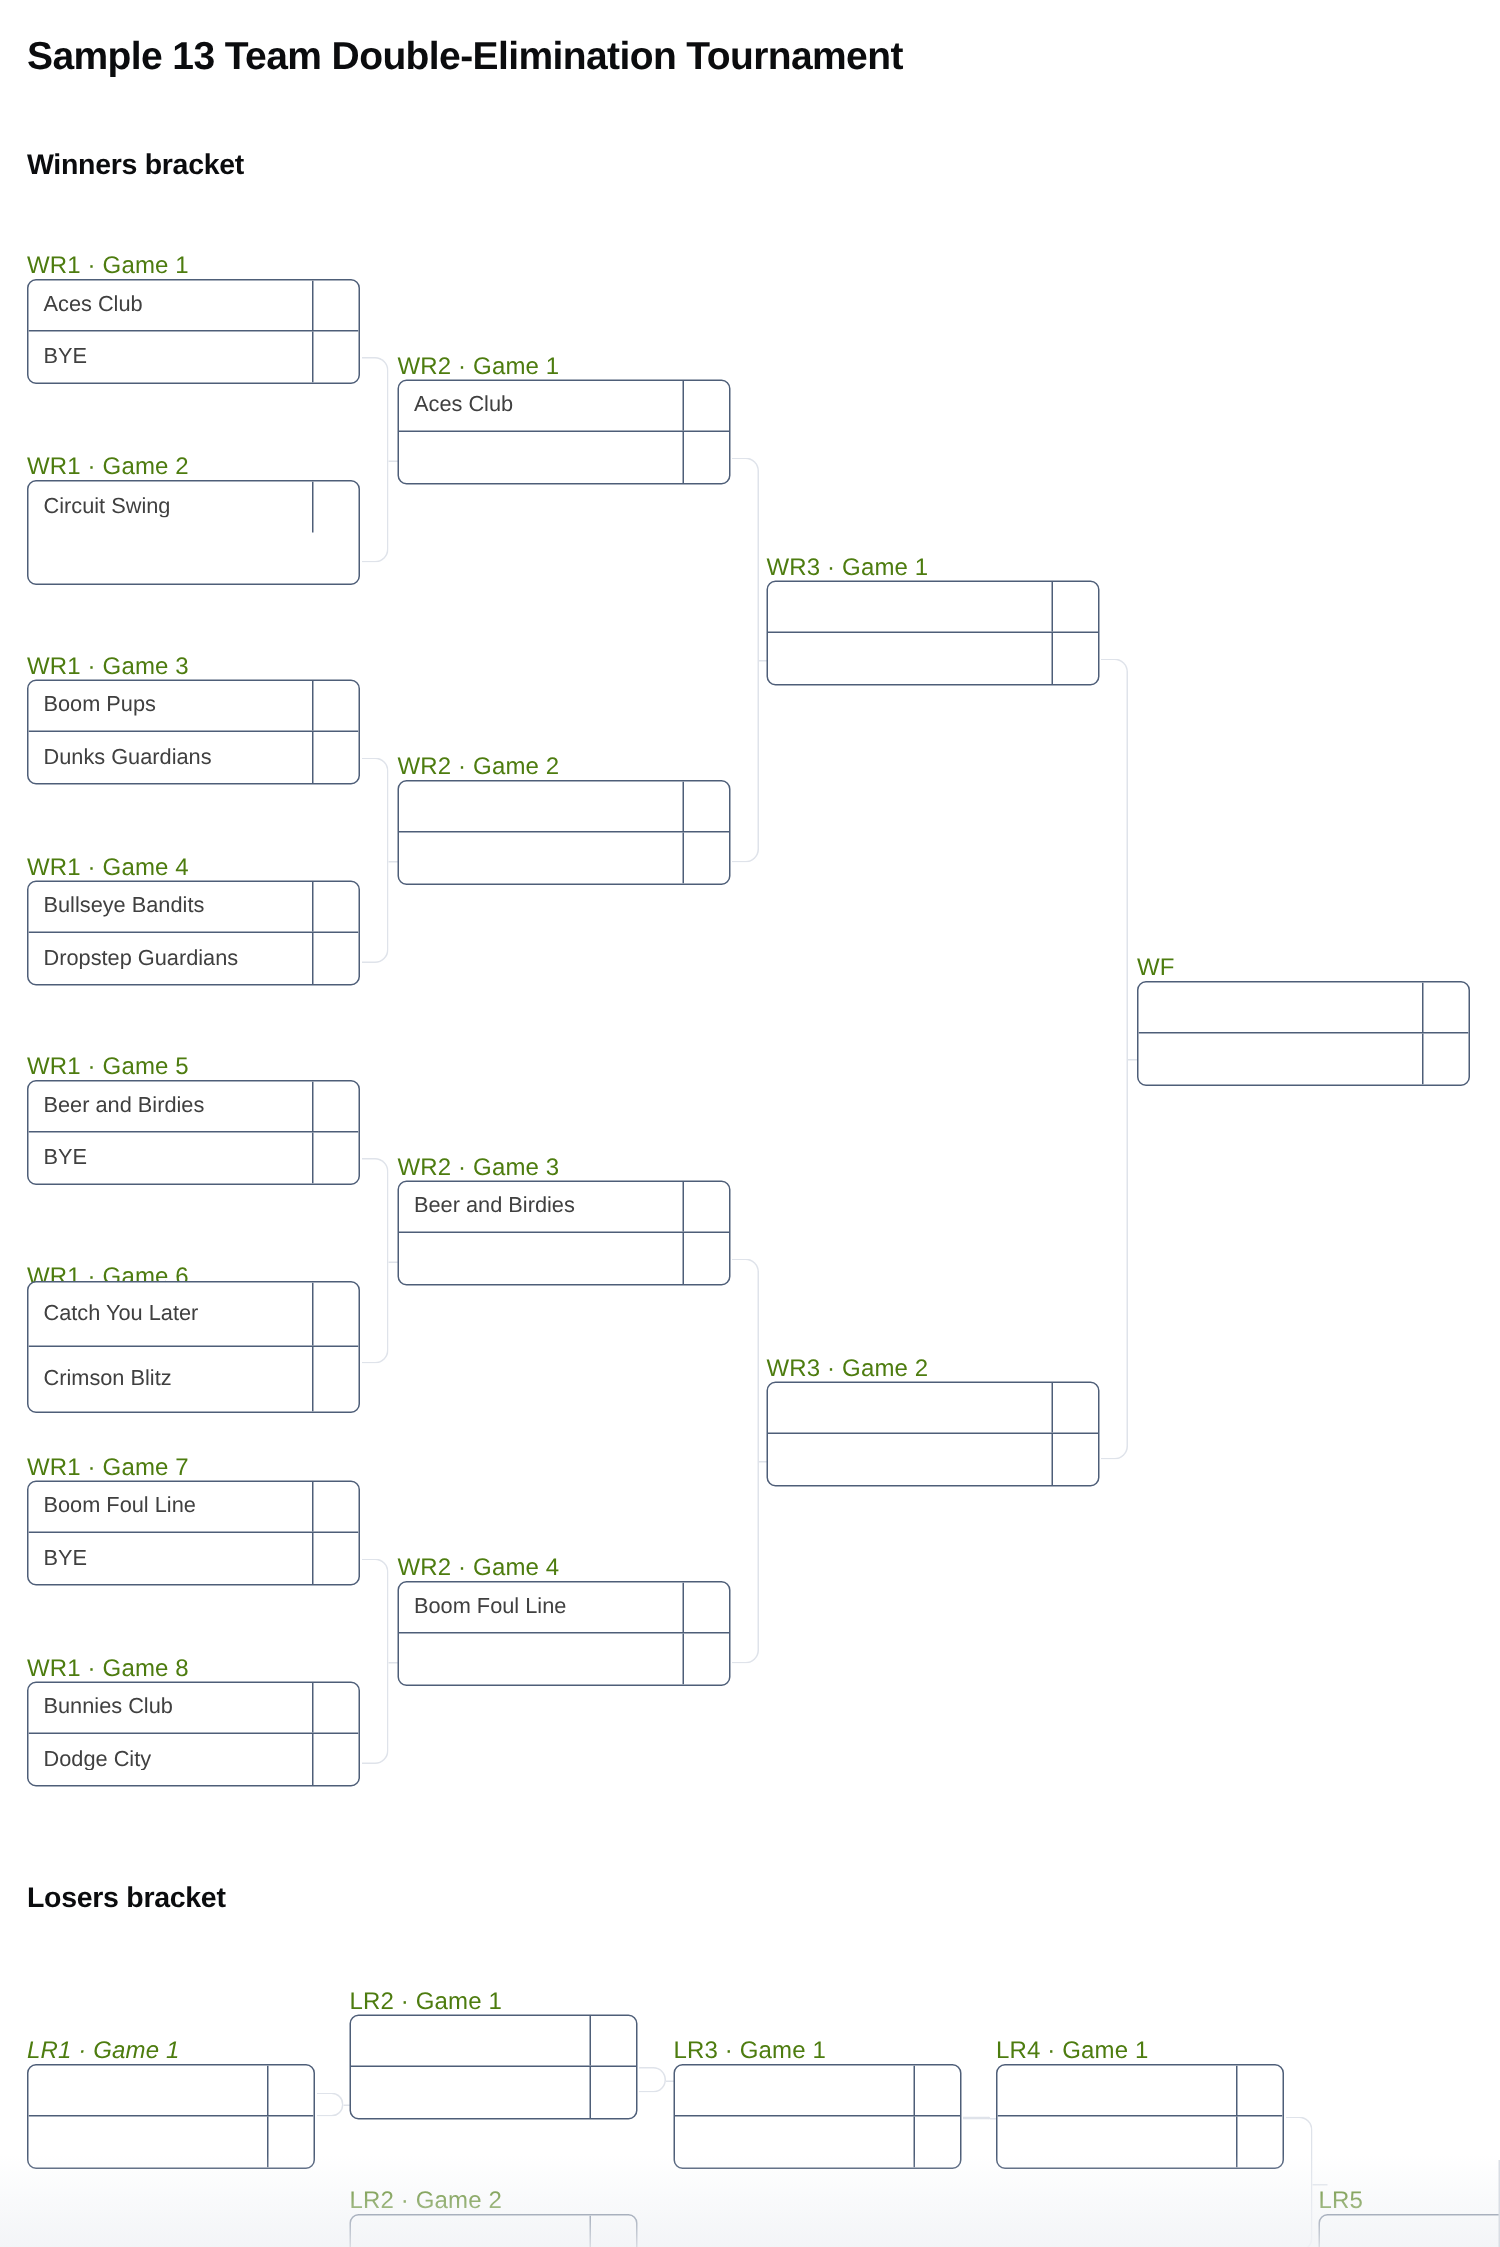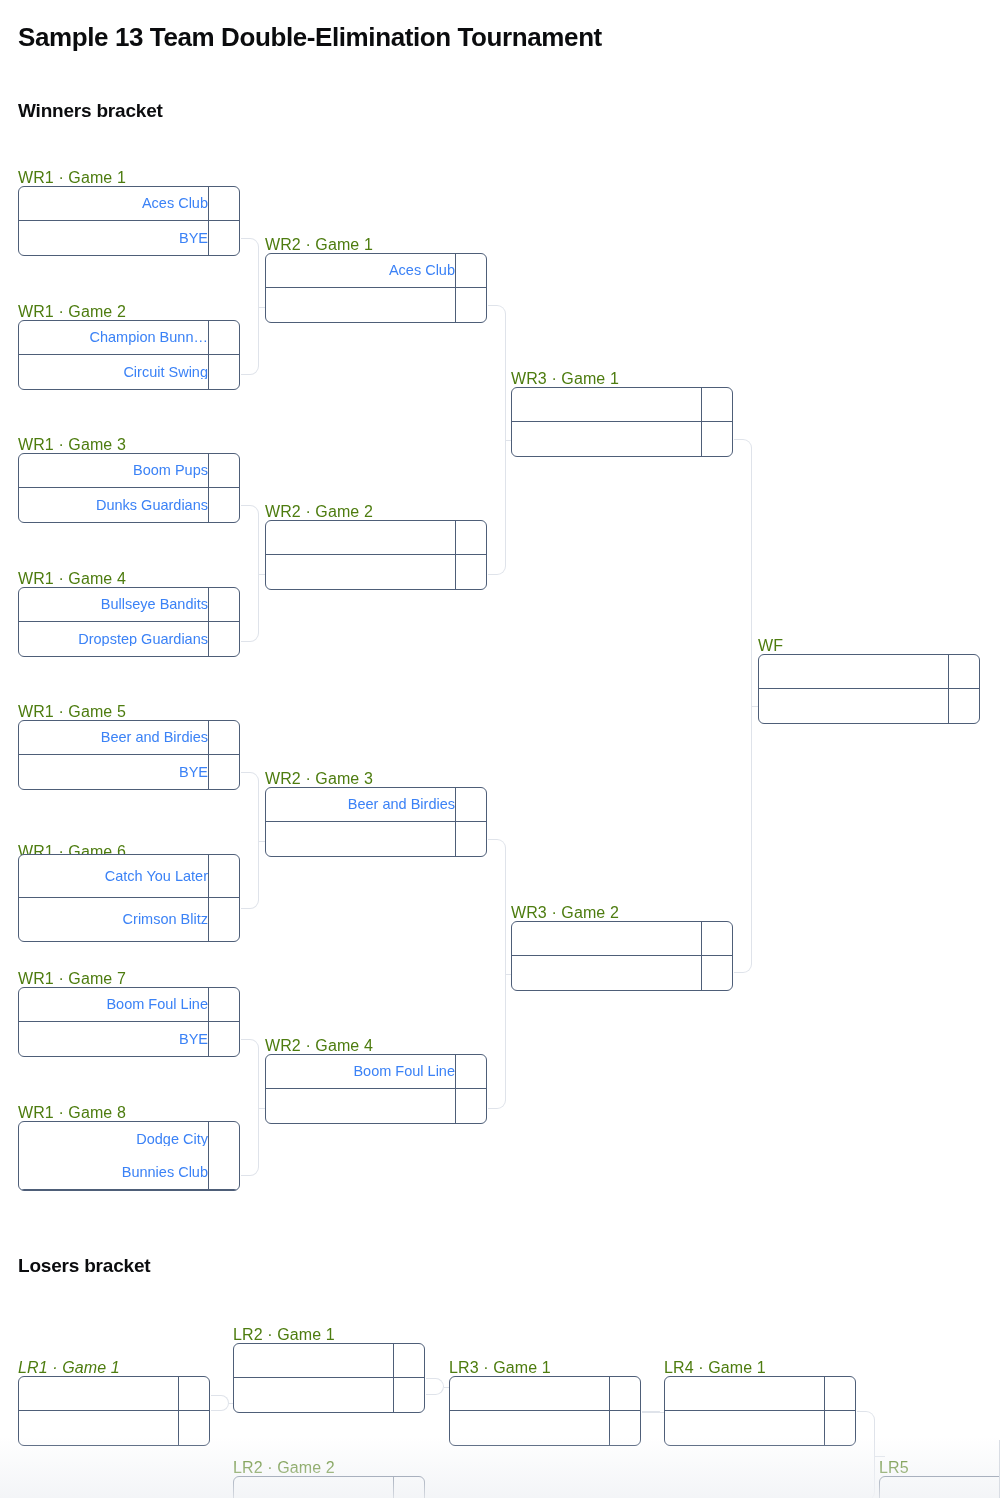--- a/index.html
+++ b/index.html
@@ -59,26 +59,25 @@
     display: flex;
     align-items: center;
     height: 50%;
     width: 100%;
   }
   .slot.top { border-bottom: 1.4px solid #4e5e78; }
   .slot-name {
     flex: 1 1 auto;
     padding: 0 0 0 10px;
     font-size: 14.5px;
-    color: #3b82f6;
+    color: #404040;
     white-space: nowrap;
     overflow: hidden;
     text-overflow: ellipsis;
     line-height: 1;
-    text-align: right;
   }
   .slot-score {
     flex: 0 0 auto;
     width: 31px;
     height: 100%;
     border-left: 1.4px solid #4e5e78;
     display: flex;
     align-items: center;
     justify-content: center;
     font-size: 14px;
@@ -154,24 +153,20 @@
           <div class="slot-name">Aces Club</div>
           <div class="slot-score"></div>
         </div>
         <div class="slot bottom">
           <div class="slot-name">BYE</div>
           <div class="slot-score"></div>
         </div>
       </div>
       <div class="match-label" style="left: 18px; top: 303px;">WR1 · Game 2</div>
       <div class="match" style="left: 18px; top: 320px; width: 222px; height: 70px;">
-        <div class="slot top">
-          <div class="slot-name">Champion Bunn…</div>
-          <div class="slot-score"></div>
-        </div>
         <div class="slot bottom">
           <div class="slot-name">Circuit Swing</div>
           <div class="slot-score"></div>
         </div>
       </div>
       <div class="match-label" style="left: 18px; top: 436px;">WR1 · Game 3</div>
       <div class="match" style="left: 18px; top: 453px; width: 222px; height: 70px;">
         <div class="slot top">
           <div class="slot-name">Boom Pups</div>
           <div class="slot-score"></div>
@@ -220,26 +215,26 @@
           <div class="slot-name">Boom Foul Line</div>
           <div class="slot-score"></div>
         </div>
         <div class="slot bottom">
           <div class="slot-name">BYE</div>
           <div class="slot-score"></div>
         </div>
       </div>
       <div class="match-label" style="left: 18px; top: 1104px;">WR1 · Game 8</div>
       <div class="match" style="left: 18px; top: 1121px; width: 222px; height: 70px;">
+        <div class="slot top">
+          <div class="slot-name">Bunnies Club</div>
+          <div class="slot-score"></div>
+        </div>
         <div class="slot bottom">
           <div class="slot-name">Dodge City</div>
-          <div class="slot-score"></div>
-        </div>
-        <div class="slot top">
-          <div class="slot-name">Bunnies Club</div>
           <div class="slot-score"></div>
         </div>
       </div>
       <div class="match-label" style="left: 265px; top: 236px;">WR2 · Game 1</div>
       <div class="match" style="left: 265px; top: 253px; width: 222px; height: 70px;">
         <div class="slot top">
           <div class="slot-name">Aces Club</div>
           <div class="slot-score"></div>
         </div>
         <div class="slot bottom">

